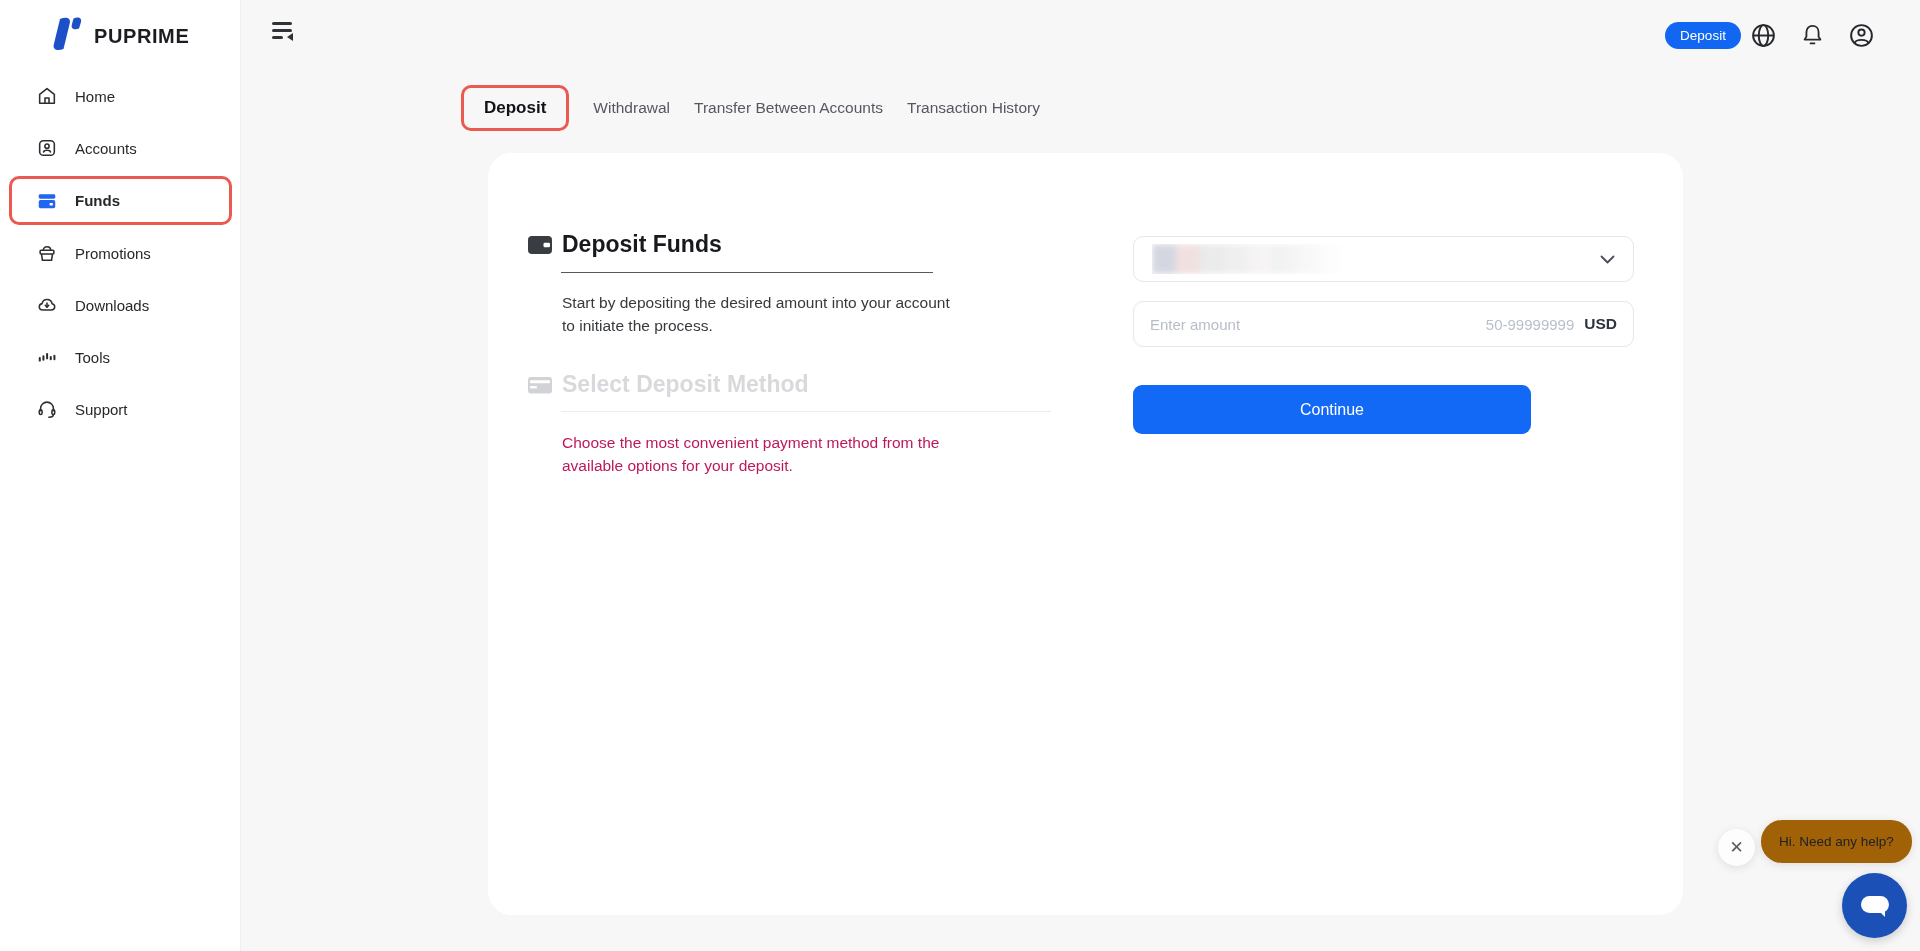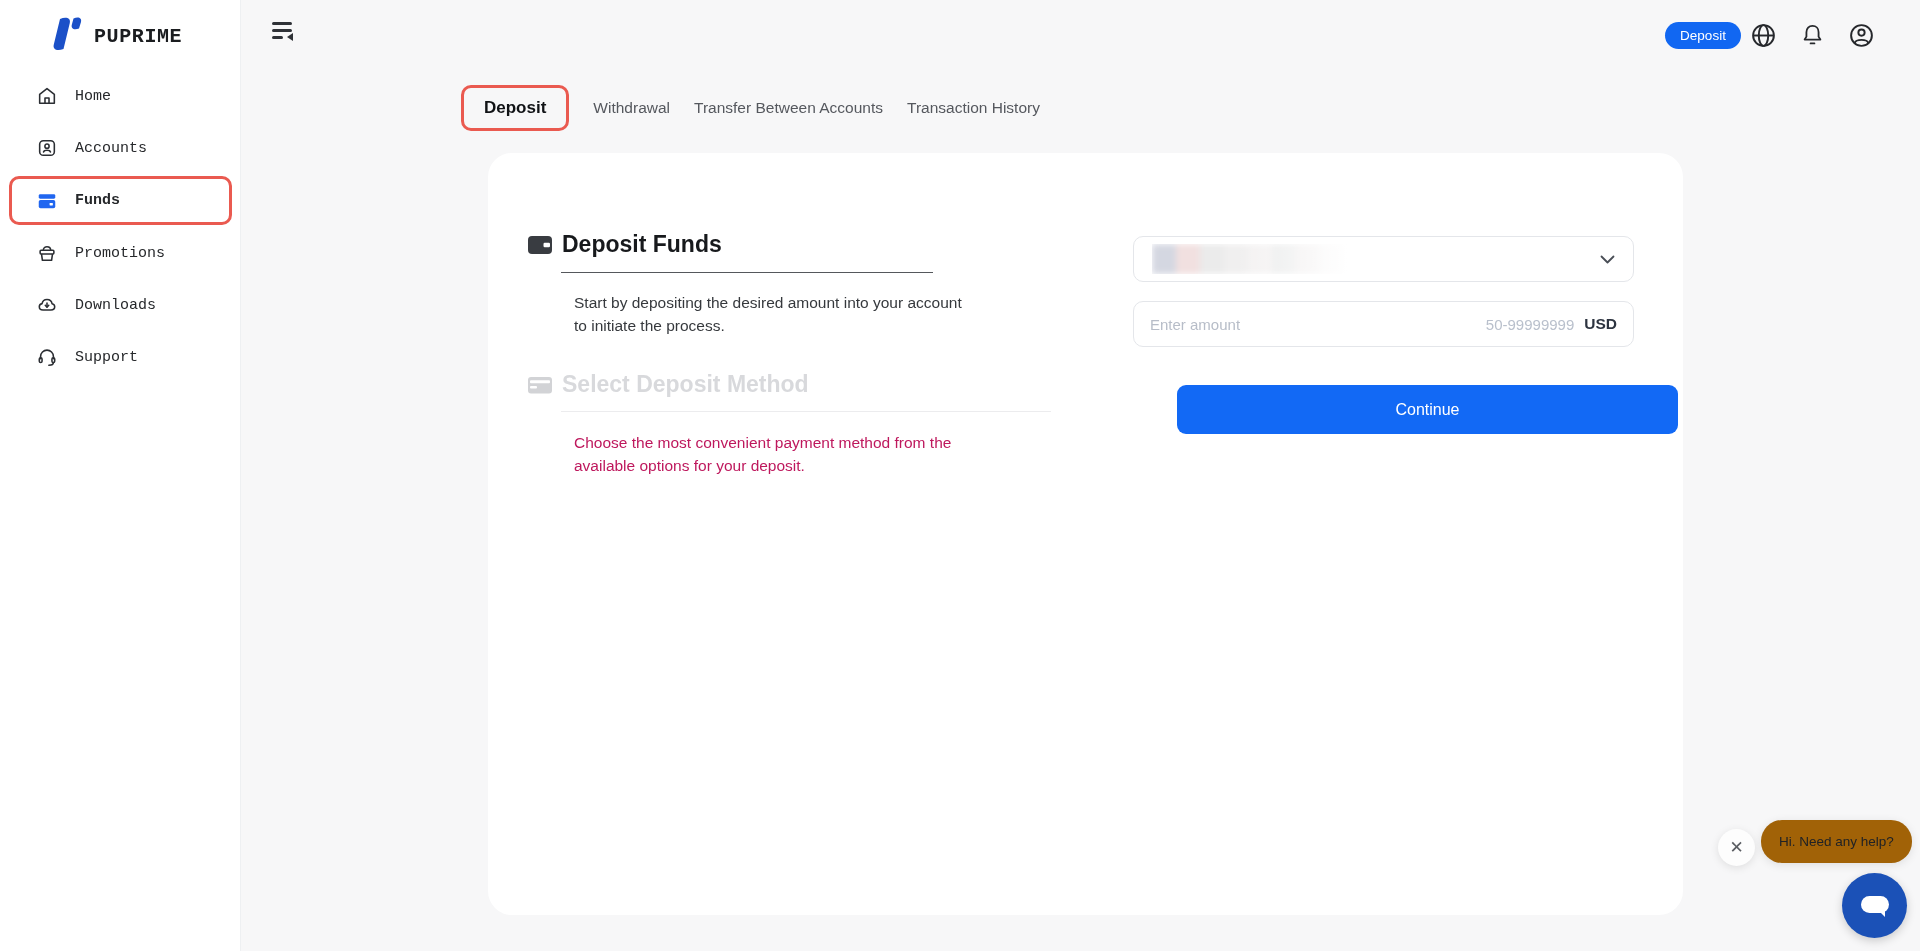--- a/index.html
+++ b/index.html
@@ -9,21 +9,21 @@
     background:#f7f7f8;
     position:relative;
     overflow:hidden;
     color:#1e2022;
   }
   .app { position:absolute; inset:0; }
 
   
   .sidebar {
     position:absolute; left:0; top:0; width:241px; height:951px;
-    background:#ffffff; border-right:1px solid #eef0f2; z-index:5;font-family:Liberation Mono, monospace;
+    background:#ffffff; border-right:1px solid #eef0f2; z-index:5;
   }
   .logo-row { display:flex; align-items:center; gap:10px; padding:16px 0 0 50px; cursor:pointer; }
   .logo-text { font-size:20px; font-weight:700; letter-spacing:.6px; color:#1b1d20; }
   .nav { position:absolute; left:0; top:70px; width:241px; }
   .nav-item {
     display:flex; align-items:center; gap:17px; height:52px;
     padding-left:36px; font-size:15px; color:#26282b; cursor:pointer;
   }
   .nav-item .nicon { width:22px; height:22px; display:flex; align-items:center; justify-content:center; flex:none; }
   .nav-item.active {
@@ -67,21 +67,21 @@
   }
 
   
   .card {
     position:absolute; left:488px; top:153px; width:1195px; height:762px;
     background:#ffffff; border-radius:24px;
   }
   .sec-icon { position:absolute; width:26px; height:24px; }
   .sec-title { position:absolute; font-size:23px; font-weight:600; color:#17191c; }
   .divider { position:absolute; height:1px; }
-  .sec-desc { position:absolute; width:395px; font-size:15.5px; line-height:23px; color:#36393d;margin-left:12px; }
+  .sec-desc { position:absolute; width:395px; font-size:15.5px; line-height:23px; color:#36393d; }
 
   .deposit-icon { left:39px; top:80px; }
   .deposit-title { left:74px; top:78px; }
   .divider-1 { left:73px; top:119px; width:372px; background:#55585c; }
   .deposit-desc { left:74px; top:138px; }
 
   .method-icon { left:39px; top:220px; }
   .method-title { left:74px; top:218px; color:#d8d9dc; }
   .divider-2 { left:73px; top:258px; width:490px; background:#ececee; }
   .method-desc { left:74px; top:278px; color:#be185d; }
@@ -107,23 +107,23 @@
     display:flex; align-items:center; padding:0 16px; gap:10px;
   }
   .amount-field input {
     flex:1; border:none; outline:none; font-family:inherit; font-size:15px; color:#1e2022; background:transparent;
   }
   .amount-field input::placeholder { color:#b7bdc8; }
   .amount-range { font-size:15px; color:#b9c0cc; }
   .amount-currency { font-size:15.5px; font-weight:700; color:#2d3440; }
 
   .continue-btn {
-    position:absolute; left:645px; top:232px; width:501px; height:49px;
+    position:absolute; left:645px; top:232px; width:398px; height:49px;
     background:#1269f5; color:#fff; border:none; border-radius:9px;
-    font-family:inherit; font-size:16px; cursor:pointer;margin-left:44px;
+    font-family:inherit; font-size:16px; cursor:pointer;
   }
 
   
   .chat-close {
     position:absolute; left:1718px; top:829px; width:37px; height:37px; border-radius:50%;
     background:#fdfdfd; box-shadow:0 2px 8px rgba(0,0,0,.10); border:none; cursor:pointer;
     display:flex; align-items:center; justify-content:center; font-size:17px; color:#5b5e63;
   }
   .chat-pill {
     position:absolute; left:1761px; top:820px; height:43px; border-radius:21px;
@@ -203,20 +203,32 @@
         <span class="nicon">
           <svg width="22" height="22" viewBox="0 0 24 24" fill="none" stroke="#2b2e33" stroke-width="1.7" stroke-linecap="round" stroke-linejoin="round">
             <path d="M16.3 17.5 H7.6 C5.2 17.5 3.6 15.9 3.6 13.9 C3.6 12.1 4.9 10.8 6.6 10.5 C7.1 7.8 9.2 6 12 6 C14.9 6 17.1 7.9 17.5 10.6 C19.3 10.9 20.4 12.3 20.4 14 C20.4 16 18.7 17.5 16.3 17.5 Z"></path>
             <path d="M12 9.8 V14"></path>
               <path d="M10.1 12.3 L12 14.3 L13.9 12.3"></path>
           </svg>
         </span>
         <span>Downloads</span>
       </div>
 
+      <div class="nav-item">
+        <span class="nicon">
+          <svg width="22" height="22" viewBox="0 0 24 24" fill="#2b2e33">
+            <rect x="3" y="12" width="2.2" height="5" rx="1"></rect>
+            <rect x="7" y="10" width="2.2" height="6" rx="1"></rect>
+            <rect x="11" y="7.5" width="2.2" height="7" rx="1"></rect>
+            <rect x="15" y="11" width="2.2" height="4.5" rx="1"></rect>
+            <rect x="19" y="9.5" width="2.2" height="6" rx="1"></rect>
+          </svg>
+        </span>
+        <span>Tools</span>
+      </div>
 
 
       <div class="nav-item">
         <span class="nicon">
           <svg width="22" height="22" viewBox="0 0 24 24" fill="none" stroke="#2b2e33" stroke-width="1.7" stroke-linecap="round" stroke-linejoin="round">
             <path d="M5 14 V11.5 A7 7 0 0 1 19 11.5 V14"></path>
             <rect x="3.6" y="12.8" width="3" height="5.2" rx="1.5"></rect>
             <rect x="17.4" y="12.8" width="3" height="5.2" rx="1.5"></rect>
             <path d="M19 18 C19 20 16.8 21 14 21"></path>
           </svg>

